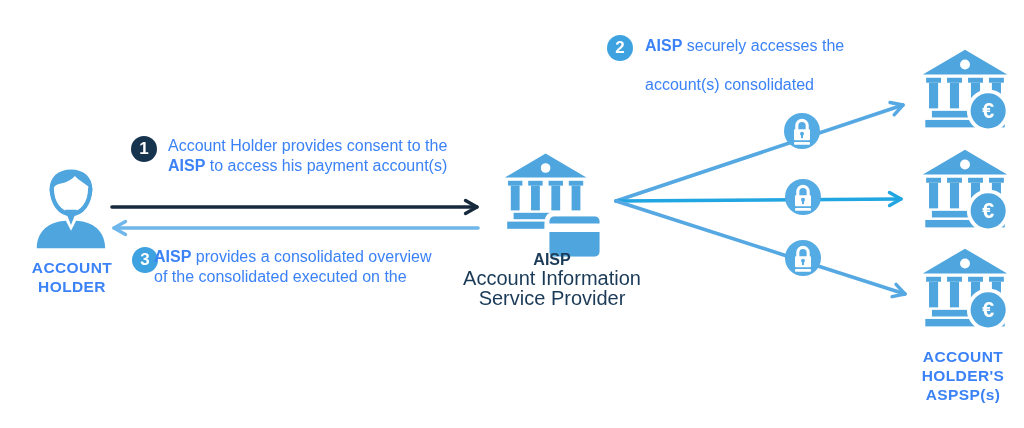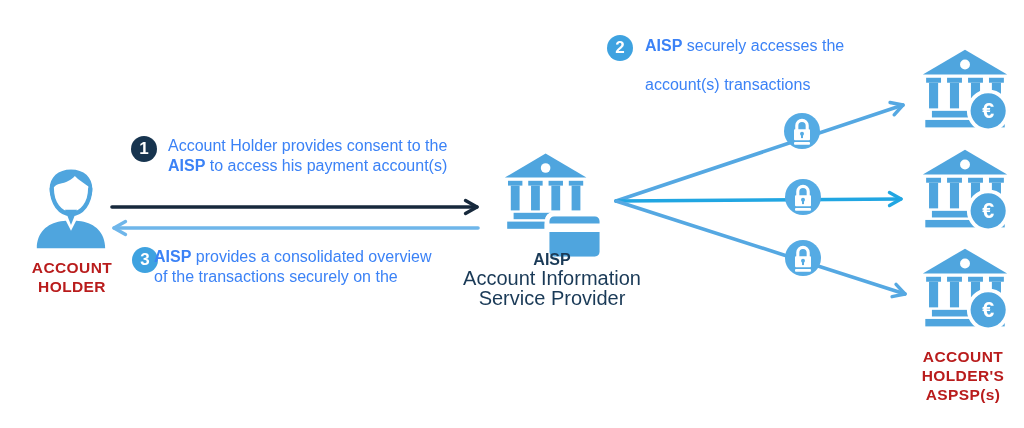--- a/index.html
+++ b/index.html
@@ -6,21 +6,21 @@
   body{width:1024px;height:428px;font-family:"Liberation Sans",sans-serif;}
   .canvas{position:relative;width:1024px;height:428px;background:#fff;overflow:hidden;}
   .abs{position:absolute;}
   .step-text{font-size:16px;line-height:19.5px;color:#3b82f6;white-space:nowrap;}
   .step-text b{font-weight:bold;}
   .badge{width:26px;height:26px;border-radius:50%;color:#fff;font-size:17px;font-weight:bold;
          display:flex;align-items:center;justify-content:center;}
   .badge.dark{background:#17344F;}
   .badge.blue{background:#3EA2E0;}
   .actor-label{font-weight:bold;font-size:15.5px;line-height:19px;letter-spacing:.4px;
-               text-align:center;color:#b91c1c;white-space:nowrap;}
+               text-align:center;color:#3b82f6;white-space:nowrap;}
   .aisp-label{text-align:center;color:#1A3A57;white-space:nowrap;}
   .aisp-label .t{font-weight:bold;font-size:16px;line-height:19px;display:block;}
   .aisp-label .s{font-size:20px;line-height:18px;}
   svg{display:block;}
   .layer{position:absolute;left:0;top:0;}
 </style>
 </head>
 <body>
 
 <div class="canvas">
@@ -91,39 +91,39 @@
   <div class="abs actor-label" style="left:8px;top:258px;width:128px">ACCOUNT<br>HOLDER</div>
 
   <div class="abs badge dark" style="left:131px;top:136px">
     <span>1</span>
   </div>
   <div class="abs step-text" style="left:168px;top:136px"><span>Account Holder provides consent to the</span><br><b>AISP</b><span> to access his payment account(s)</span></div>
 
   <div class="abs badge blue" style="left:132px;top:247px">
     <span>3</span>
   </div>
-  <div class="abs step-text" style="left:154px;top:247px"><b>AISP</b><span> provides a consolidated overview</span><br><span>of the transactions securely on the</span><br><br></div>
+  <div class="abs step-text" style="left:154px;top:247px"><b>AISP</b><span> provides a consolidated overview</span><br><span>of the consolidated executed on the</span><br><br></div>
 
   <svg class="abs" style="left:504px;top:152px" width="100" height="116" viewBox="0 0 100 116">
     <g transform="scale(0.80)">
       <use href="#bankPlain" x="0" y="0" width="104" height="104"></use>
     </g>
     <rect x="43" y="62" width="55" height="45" rx="7" fill="#4FA5DE" stroke="#fff" stroke-width="4.5"></rect>
     <rect x="40.7" y="71.5" width="59.3" height="8.5" fill="#fff"></rect>
     <rect x="43" y="62" width="55" height="45" rx="7" fill="none" stroke="#fff" stroke-width="4.5"></rect>
   </svg>
   <div class="abs aisp-label" style="left:452px;top:250px;width:200px">
     <span class="t">AISP</span>
     <span class="s">Account Information<br>Service Provider</span>
   </div>
 
   <div class="abs badge blue" style="left:607px;top:35px">
     <span>2</span>
   </div>
-  <div class="abs step-text" style="left:645px;top:36px"><b>AISP</b><span> securely accesses the</span><br><br><span>account(s) transactions</span></div>
+  <div class="abs step-text" style="left:645px;top:36px"><b>AISP</b><span> securely accesses the</span><br><br><span>account(s) consolidated</span></div>
 
   <svg class="abs" style="left:784px;top:113px" width="36" height="36">
       <use href="#lockBadge"></use>
     </svg>
   <svg class="abs" style="left:785px;top:179px" width="36" height="36">
       <use href="#lockBadge"></use>
     </svg>
   <svg class="abs" style="left:785px;top:240px" width="36" height="36">
       <use href="#lockBadge"></use>
     </svg>

